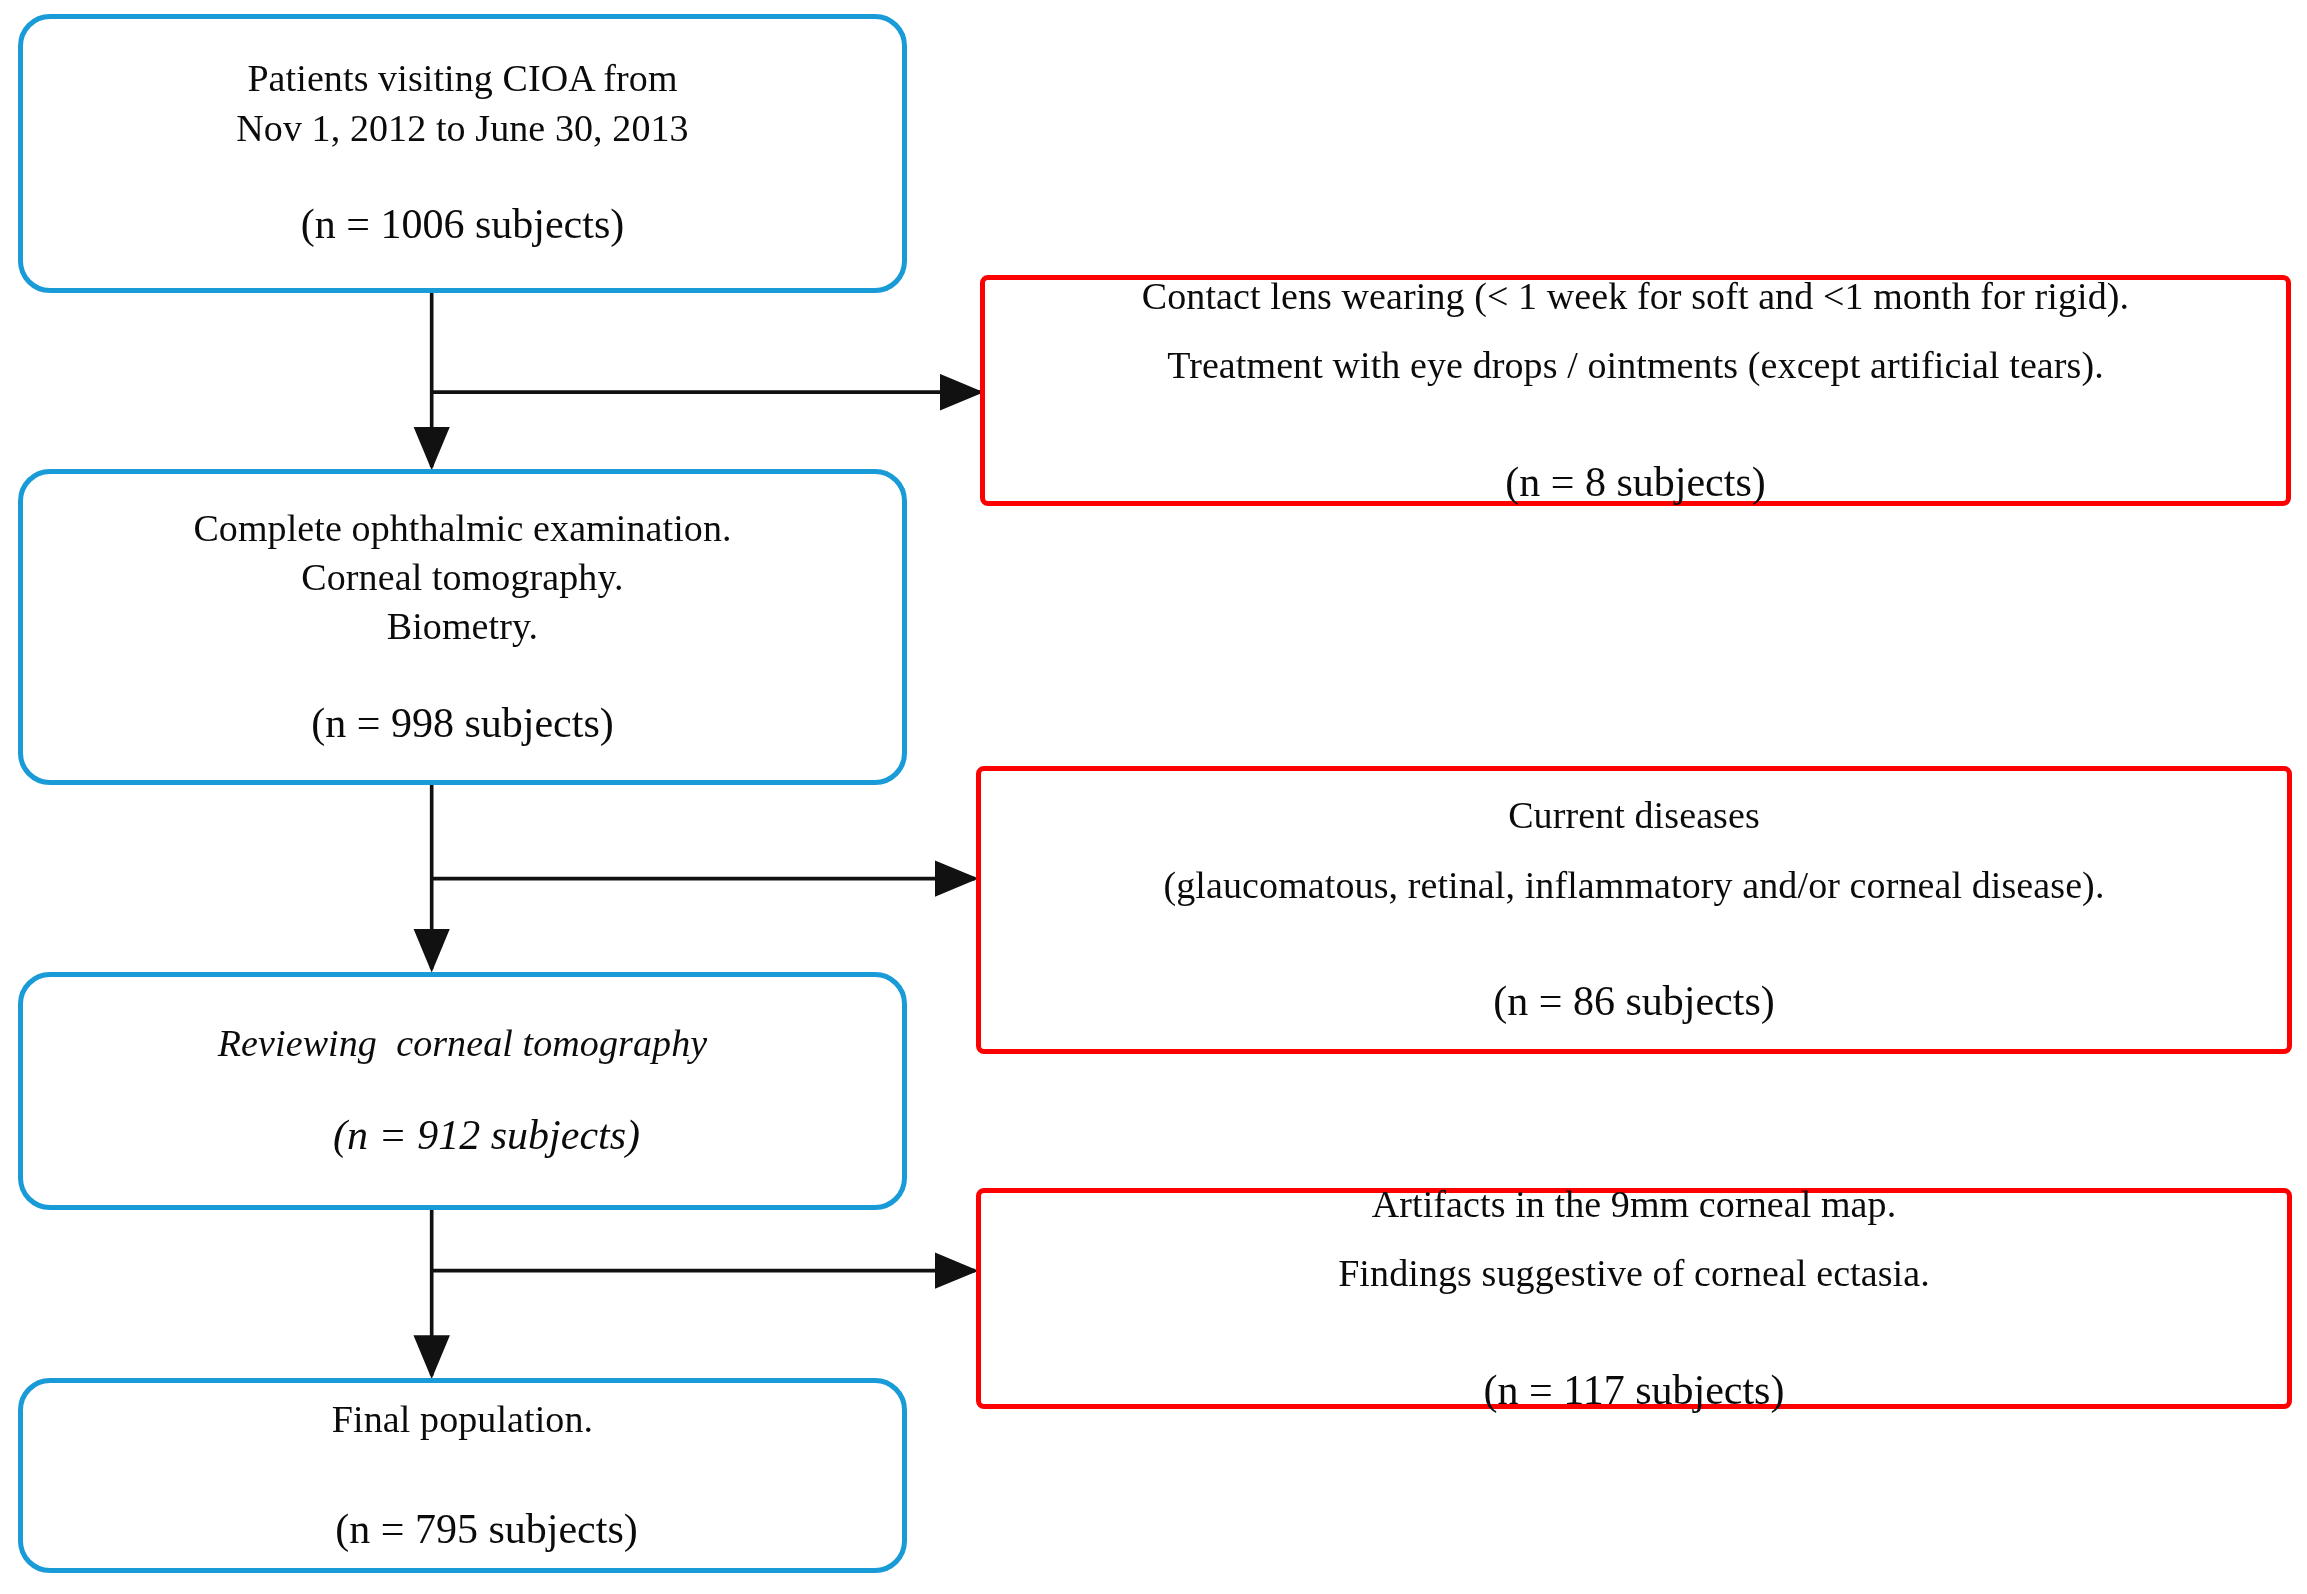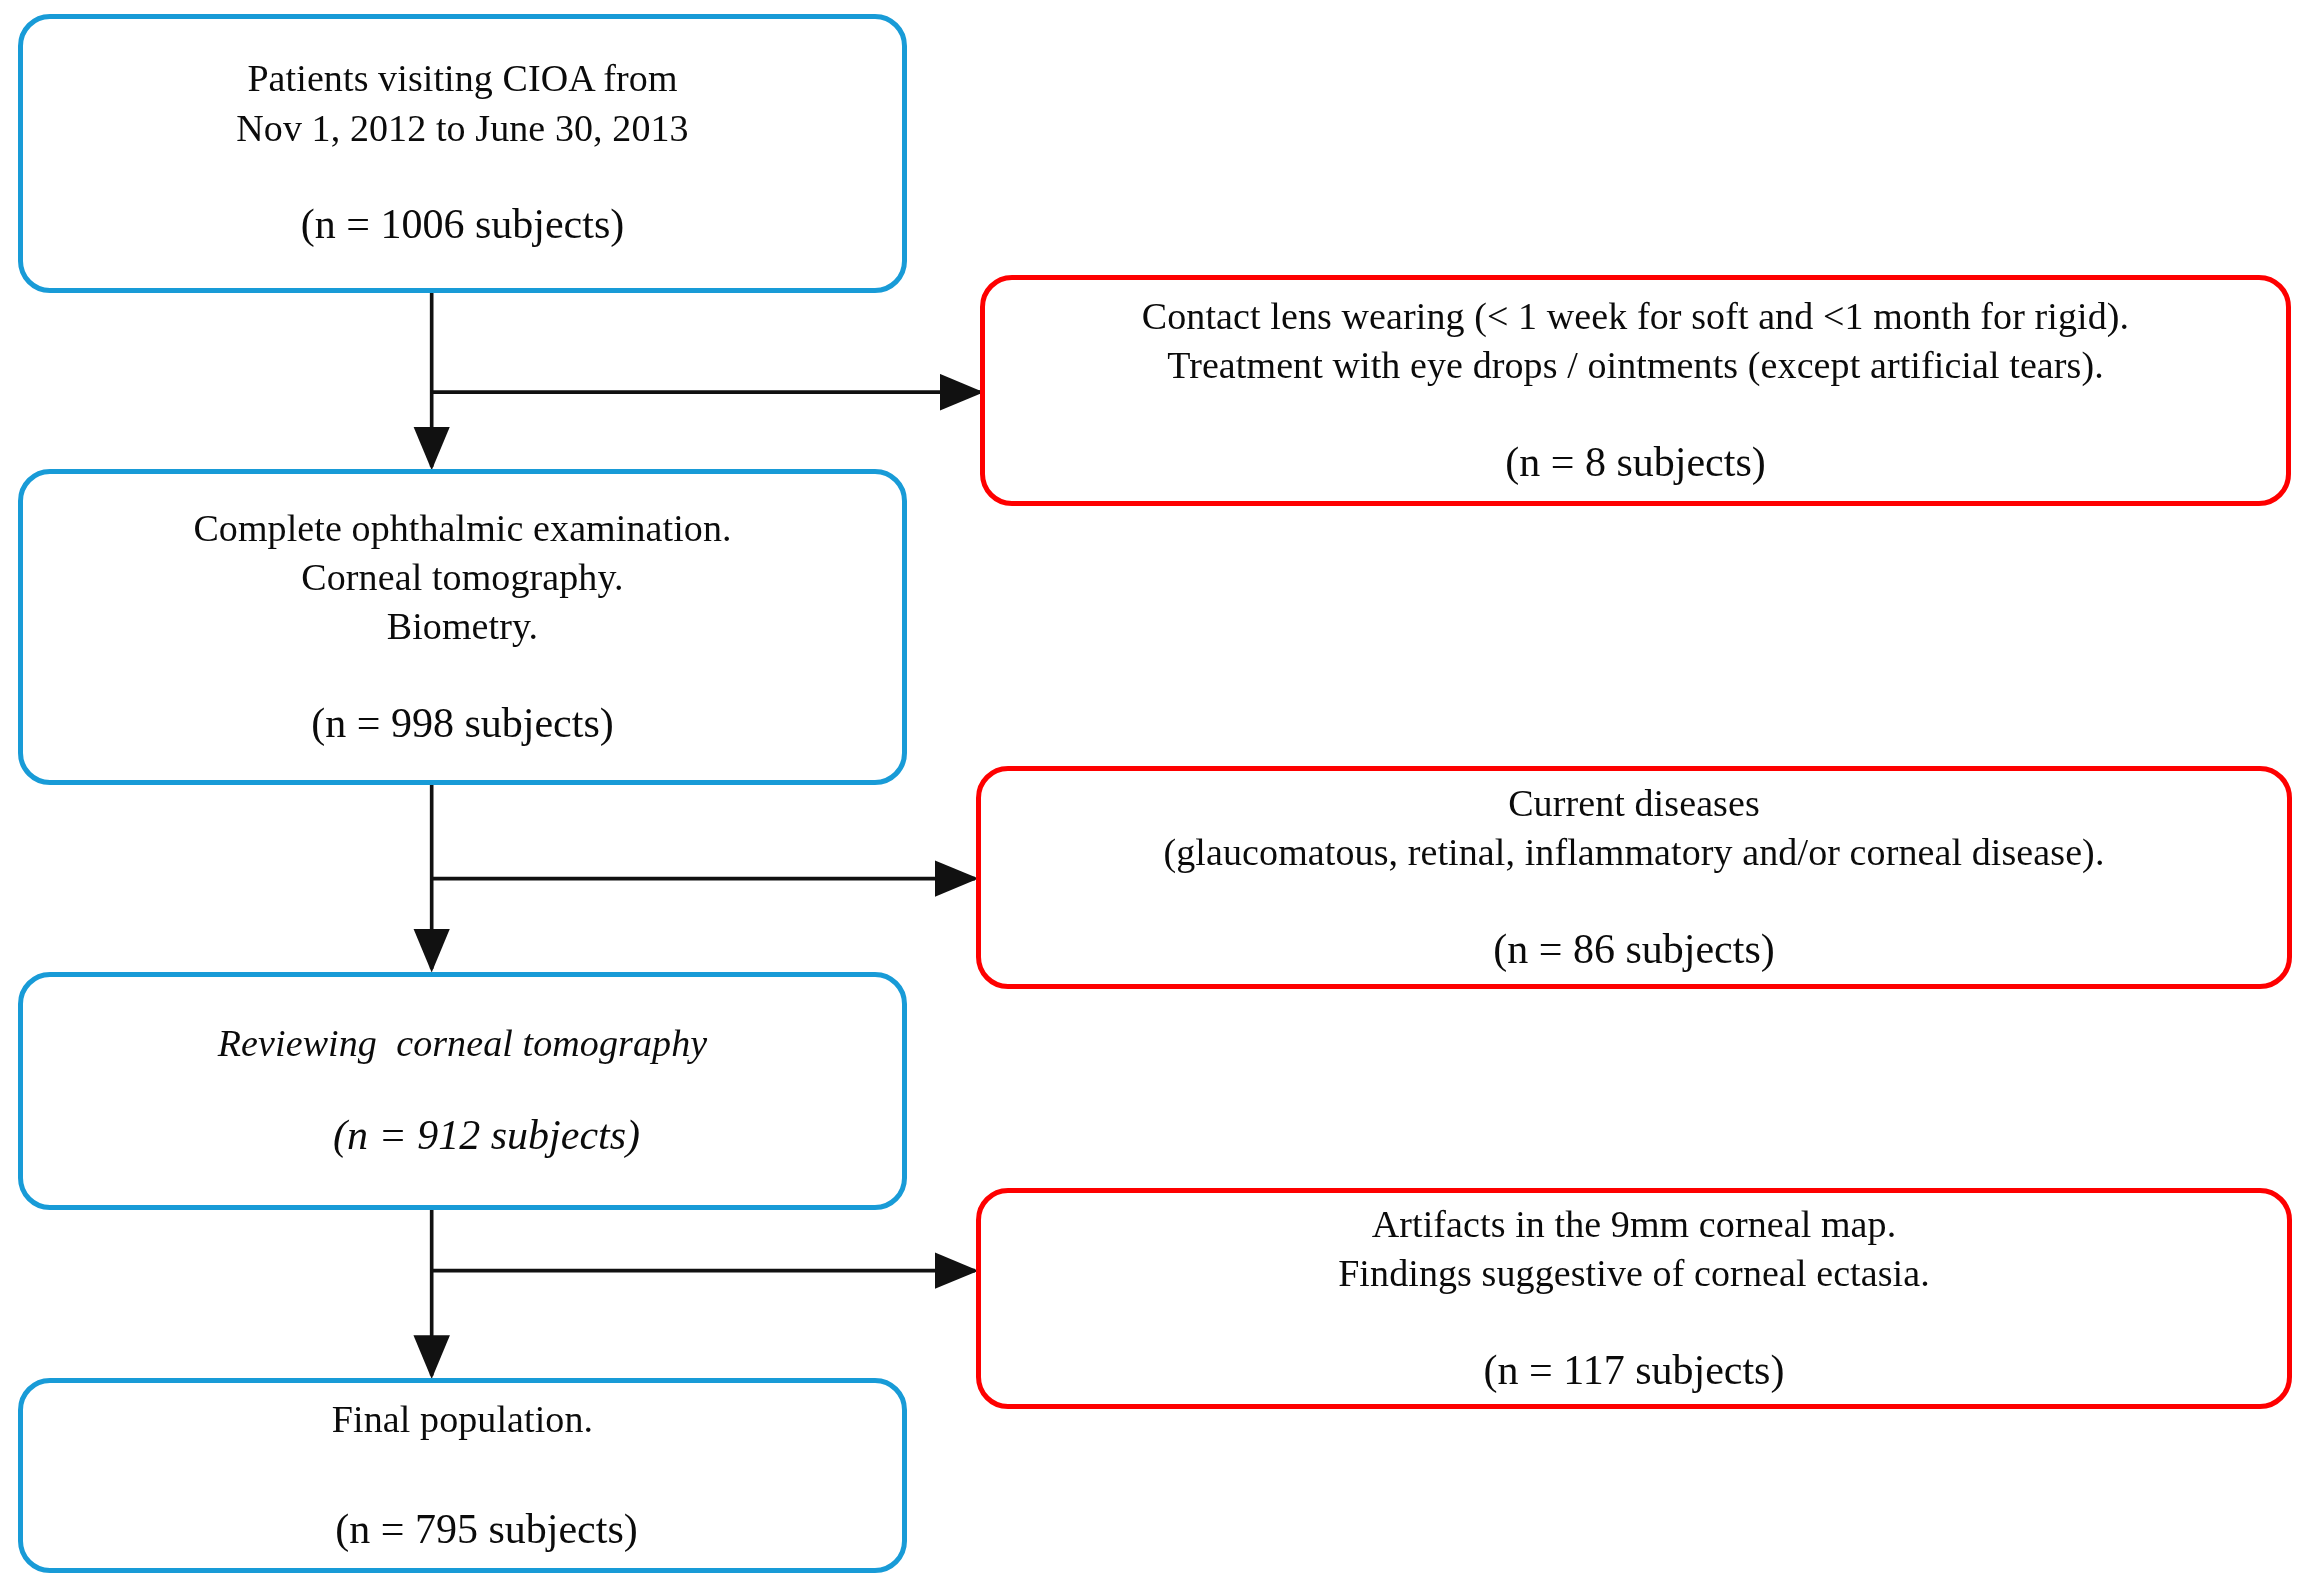--- a/index.html
+++ b/index.html
@@ -27,21 +27,22 @@
     justify-content: center;
     text-align: center;
     color: #0b0b0b;
   }
   .node.blue {
     border: 5.7px solid #189BD7;
     border-radius: 32px;
   }
   .node.red {
     border: 5.7px solid #FE0000;
-    border-radius: 32px;
+    border-radius: 8px;
+    gap: 20px;
   }
   .node .line {
     display: block;
     line-height: 1.30;
     white-space: pre;
     font-size: 38px;
     letter-spacing: 0.1px;
   }
   .node .count {
     display: block;
@@ -107,21 +108,21 @@
     <span class="count">(n = 8 subjects)</span>
   </div>
 
   <div class="node blue" style="left:18px; top:469px; width:889px; height:316px;">
     <span class="line">Complete ophthalmic examination.</span>
     <span class="line">Corneal tomography.</span>
     <span class="line">Biometry.</span>
     <span class="count">(n = 998 subjects)</span>
   </div>
 
-  <div class="node red" style="left:976px; top:766px; width:1316px; height:223px;">
+  <div class="node red" style="left:976px; top:766px; width:1316px; height:288px;">
     <span class="line">Current diseases</span>
     <span class="line">(glaucomatous, retinal, inflammatory and/or corneal disease).</span>
     <span class="count">(n = 86 subjects)</span>
   </div>
 
   <div class="node blue" style="left:18px; top:972px; width:889px; height:238px;font-style:italic;">
     <span class="line">Reviewing  corneal tomography</span>
     <span class="count tight">(n = 912 subjects)</span>
   </div>
 

